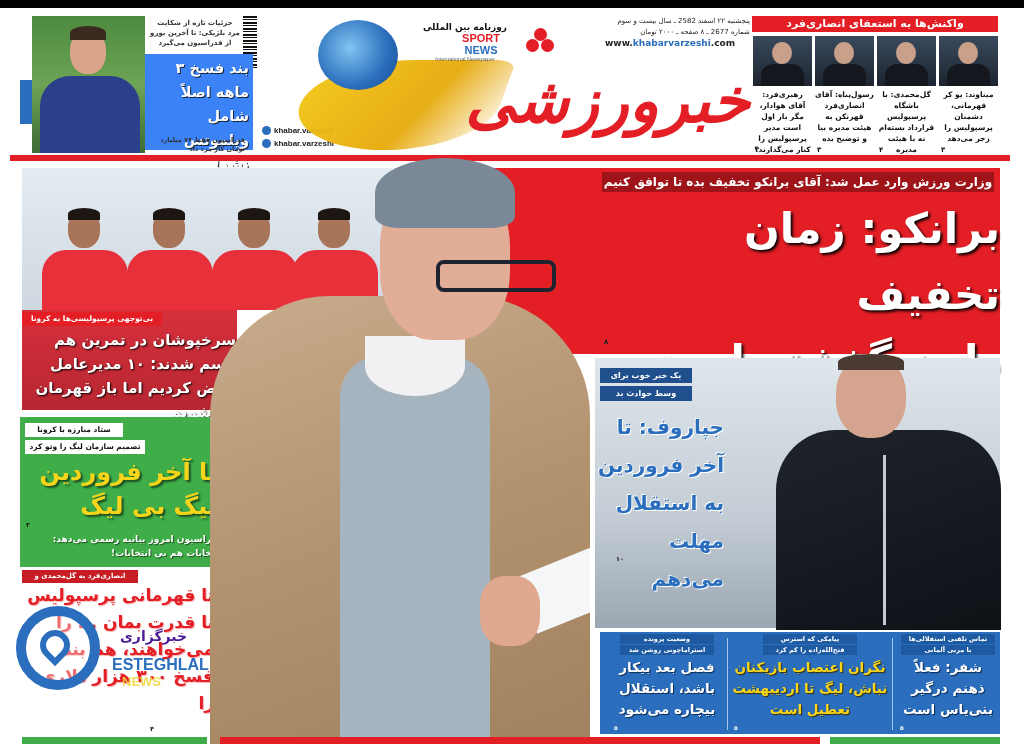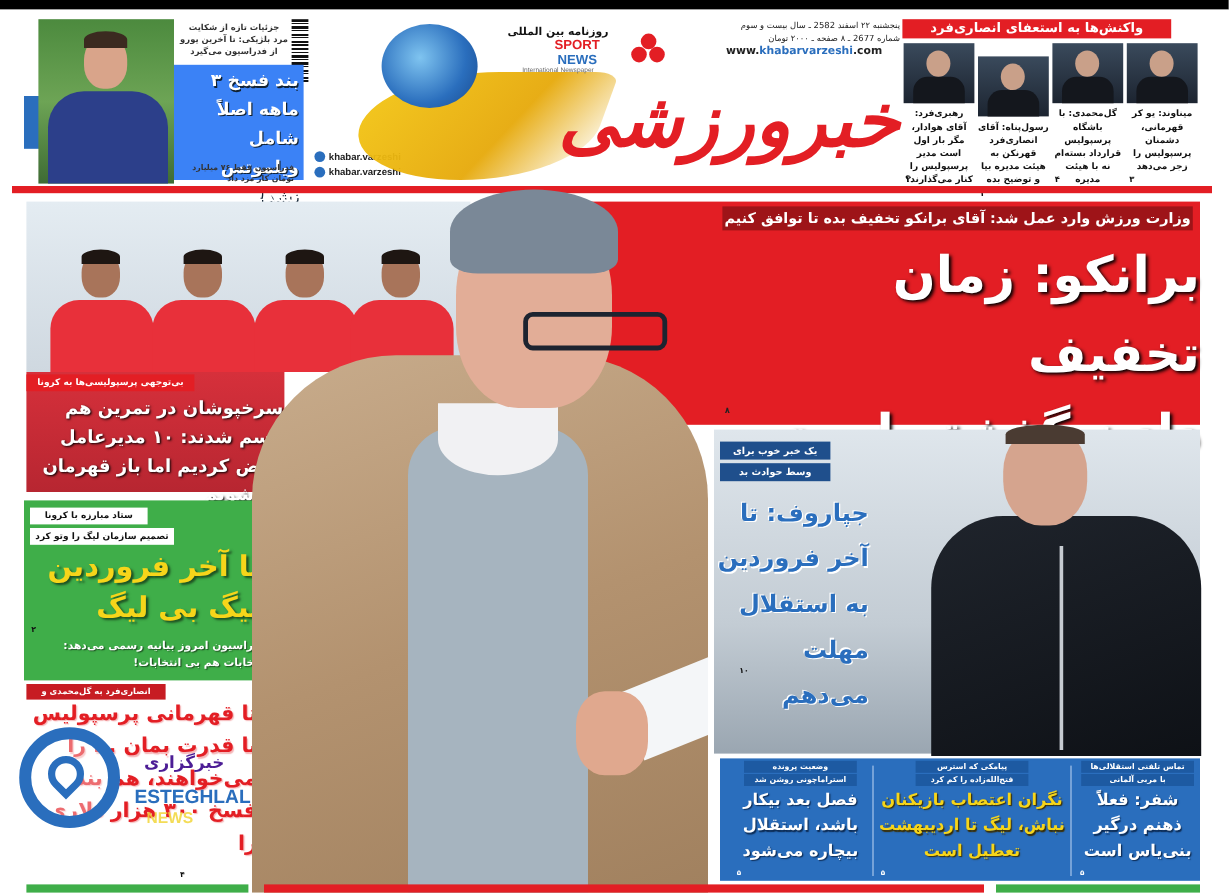--- a/index.html
+++ b/index.html
@@ -7,21 +7,21 @@
   body { position: relative; font-family: "DejaVu Sans", sans-serif; direction: rtl; }
 
   .topbar { position: absolute; left: 0; top: 0; width: 1024px; height: 8px; background: #000; }
 
   
   .masthead { position: absolute; left: 0; top: 8px; width: 1024px; height: 150px; background: #fff; }
   .redrule { position: absolute; left: 10px; width: 1000px; height: 6px; background: #e31e24; }
 
   
   .reactions { position: absolute; left: 752px; top: 16px; width: 246px; height: 140px; }
-  .reactions-title { position: absolute; left: 0; top: 0; width: 224px; height: 16px; background: #e31e24; color: #fff; font-size: 11px; font-weight: bold; text-align: center; line-height: 16px; }
+  .reactions-title { position: absolute; left: 0; top: 0; width: 246px; height: 16px; background: #e31e24; color: #fff; font-size: 11px; font-weight: bold; text-align: center; line-height: 16px; }
   .react-col { position: absolute; top: 20px; width: 59px; height: 118px; }
   .react-photo { width: 59px; height: 50px; background: linear-gradient(180deg,#3a4a5c 0%,#1c2430 100%); position: relative; overflow: hidden; }
   .react-photo .face { position: absolute; left: 19px; top: 6px; width: 20px; height: 22px; border-radius: 50%; background: #c9a089; }
   .react-photo .body { position: absolute; left: 8px; top: 28px; width: 43px; height: 30px; border-radius: 12px 12px 0 0; background: #14171d; }
   .react-text { font-size: 7.5px; line-height: 11px; text-align: center; color: #111; margin-top: 3px; font-weight: bold; }
   .react-page { position: absolute; bottom: 0; left: 2px; font-size: 7px; font-weight: bold; color: #111; }
 
   
   .dateinfo { position: absolute; left: 600px; top: 16px; width: 150px; font-size: 7px; color: #222; text-align: right; line-height: 11px; }
   .website { position: absolute; left: 605px; top: 38px; font-size: 9px; font-weight: bold; direction: ltr; color: #222; }
@@ -186,21 +186,21 @@
     <div class="react-page">۳</div>
   </div>
   <div class="react-col" style="right:62px;">
     <div class="react-photo">
         <div class="body"></div>
         <div class="face"></div>
       </div>
     <div class="react-text">گل‌محمدی: با باشگاه پرسپولیس قرارداد بسته‌ام نه با هیئت مدیره</div>
     <div class="react-page">۴</div>
   </div>
-  <div class="react-col" style="right:124px;margin-top:11px;">
+  <div class="react-col" style="right:124px;">
     <div class="react-photo">
         <div class="body"></div>
         <div class="face"></div>
       </div>
     <div class="react-text">رسول‌پناه: آقای انصاری‌فرد قهرنکن به هیئت مدیره بیا و توضیح بده</div>
     <div class="react-page">۳</div>
   </div>
   <div class="react-col" style="right:186px;">
     <div class="react-photo">
         <div class="body"></div>

